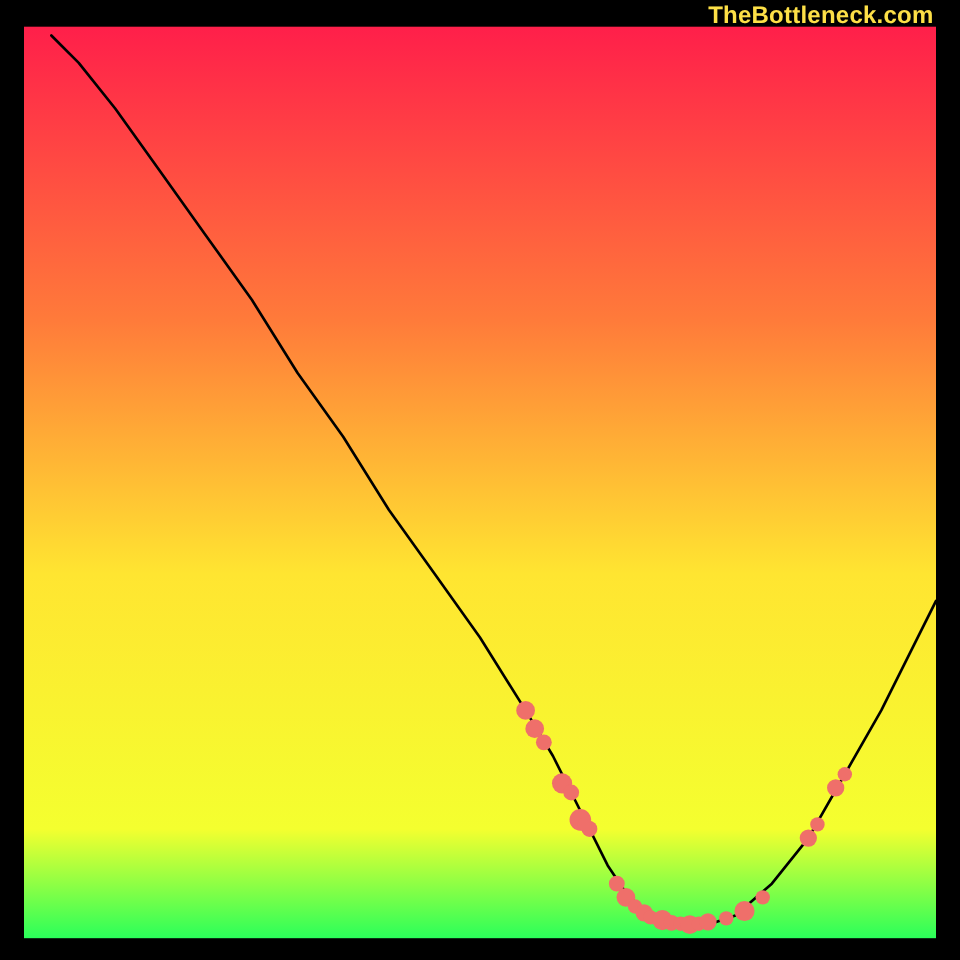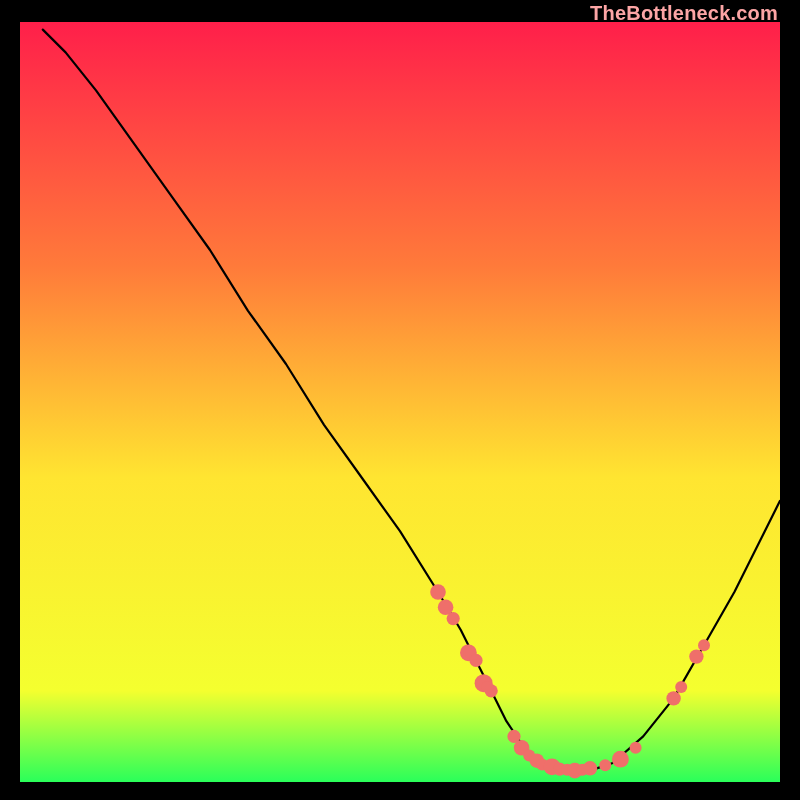--- a/index.html
+++ b/index.html
@@ -23,21 +23,21 @@
     position: absolute;
     left: 0;
     top: 0;
     width: 760px;
     height: 760px;
   }
   .watermark {
     position: absolute;
     top: 2px;
     right: 22px;
-    color: #fca5a5;
+    color: #fde047;
     font-size: 20px;
     font-weight: 600;
     letter-spacing: 0.2px;
   }
   svg { display: block; }
 </style>
 </head>
 <body>
 
 <div class="watermark">TheBottleneck.com</div>

